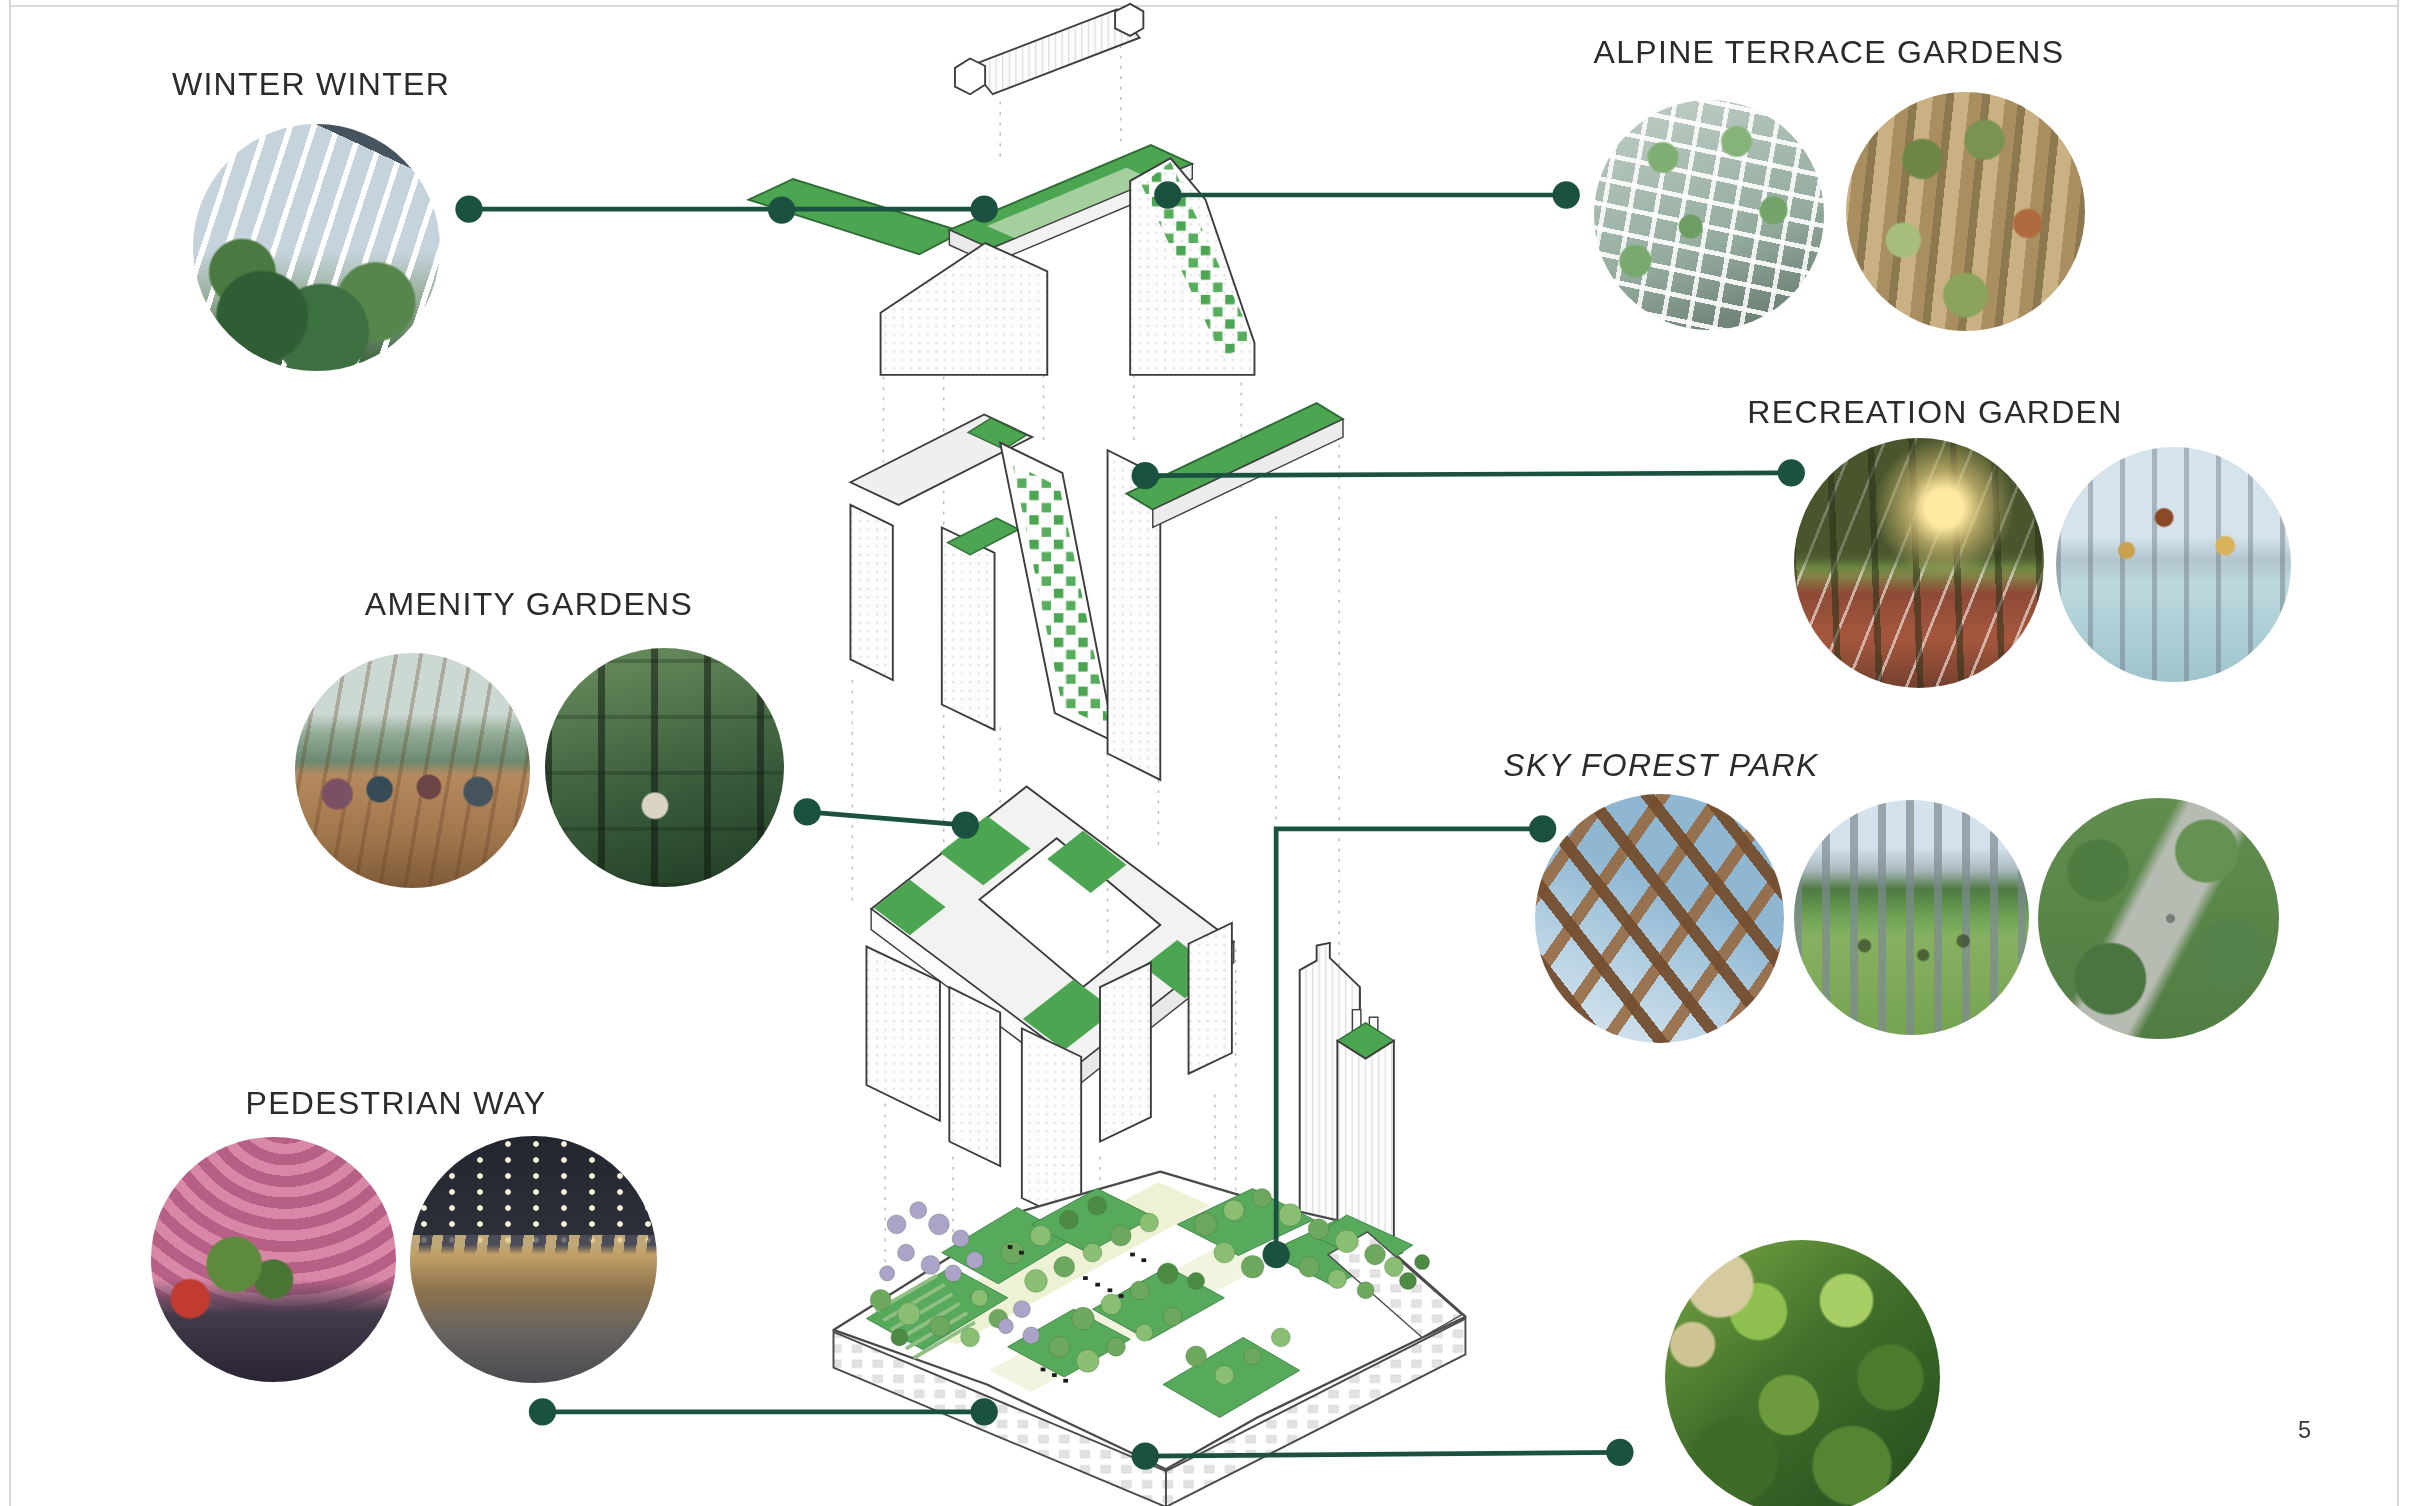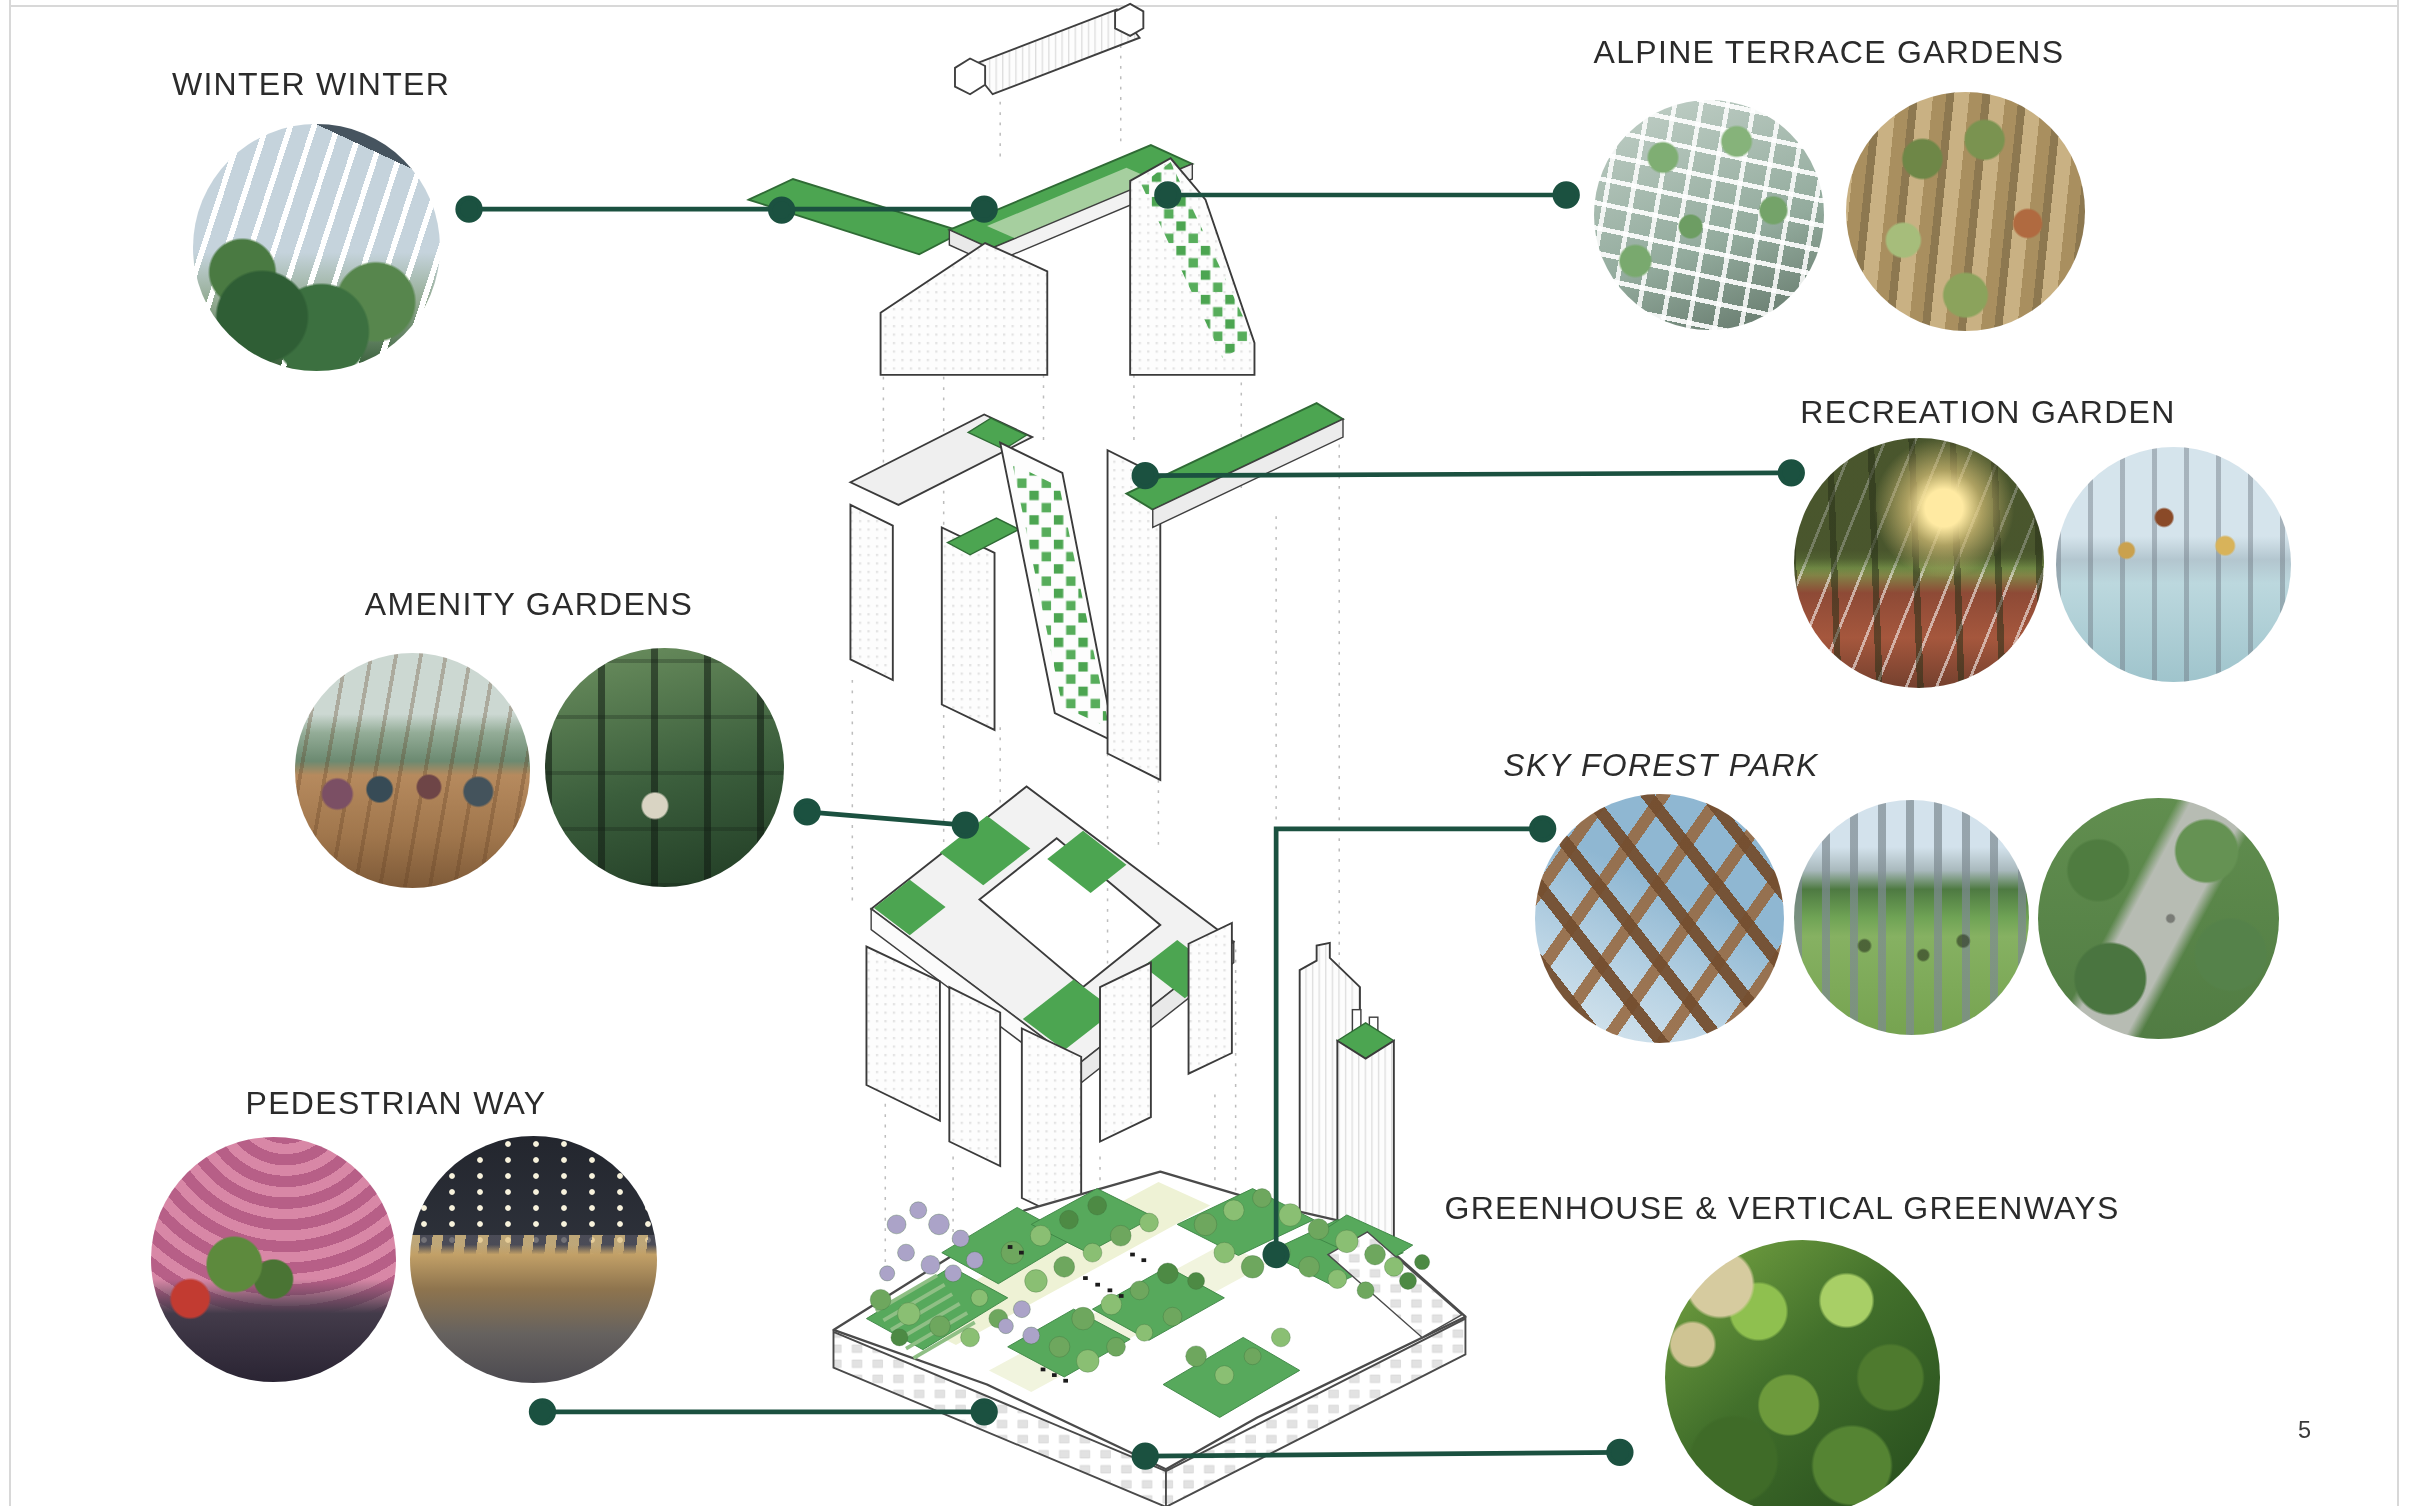--- a/index.html
+++ b/index.html
@@ -7,21 +7,21 @@
         font-family:"Liberation Sans", sans-serif;}
   .edge{position:absolute;background:#d8d8d8;}
   .edge.left{left:9.4px;top:0;width:1.9px;height:1507px;}
   .edge.right{left:2397px;top:0;width:1.9px;height:1507px;}
   .edge.top{left:9.4px;top:4.7px;width:2390px;height:1.9px;}
 
   .lbl{position:absolute;transform:translateX(-50%);white-space:nowrap;
        font-size:32px;letter-spacing:1.3px;color:#2b2b2b;font-weight:400;}
   #lbl-winter{left:311px;top:66px;}
   #lbl-alpine{left:1829px;top:34px;}
-  #lbl-recreation{left:1988px;top:394px;}
+  #lbl-recreation{left:1935px;top:394px;}
   #lbl-amenity{left:529px;top:586px;}
   #lbl-sky{left:1661px;top:747px;font-style:italic;}
   #lbl-pedestrian{left:396px;top:1085px;}
   #lbl-greenhouse{left:1782px;top:1190px;}
 
   #page-num{position:absolute;left:2298px;top:1417px;font-size:23.5px;color:#3a3a3a;}
 
   .ph{position:absolute;border-radius:50%;}
 
   
@@ -402,21 +402,20 @@
       </g>
     </g>
   </svg>
 
   <div class="lbl" id="lbl-winter">WINTER WINTER</div>
   <div class="lbl" id="lbl-alpine">ALPINE TERRACE GARDENS</div>
   <div class="lbl" id="lbl-recreation">RECREATION GARDEN</div>
   <div class="lbl" id="lbl-amenity">AMENITY GARDENS</div>
   <div class="lbl" id="lbl-sky">SKY FOREST PARK</div>
   <div class="lbl" id="lbl-pedestrian">PEDESTRIAN WAY</div>
-  <div class="lbl" id="lbl-greenhouse">GREENHOUSE &amp; VERTICAL GREENWAYS</div>
 
   <div class="ph ph-wg"></div>
   <div class="ph ph-alp1"></div>
   <div class="ph ph-alp2"></div>
   <div class="ph ph-rec1"></div>
   <div class="ph ph-rec2"></div>
   <div class="ph ph-am1"></div>
   <div class="ph ph-am2"></div>
   <div class="ph ph-sf1"></div>
   <div class="ph ph-sf2"></div>

